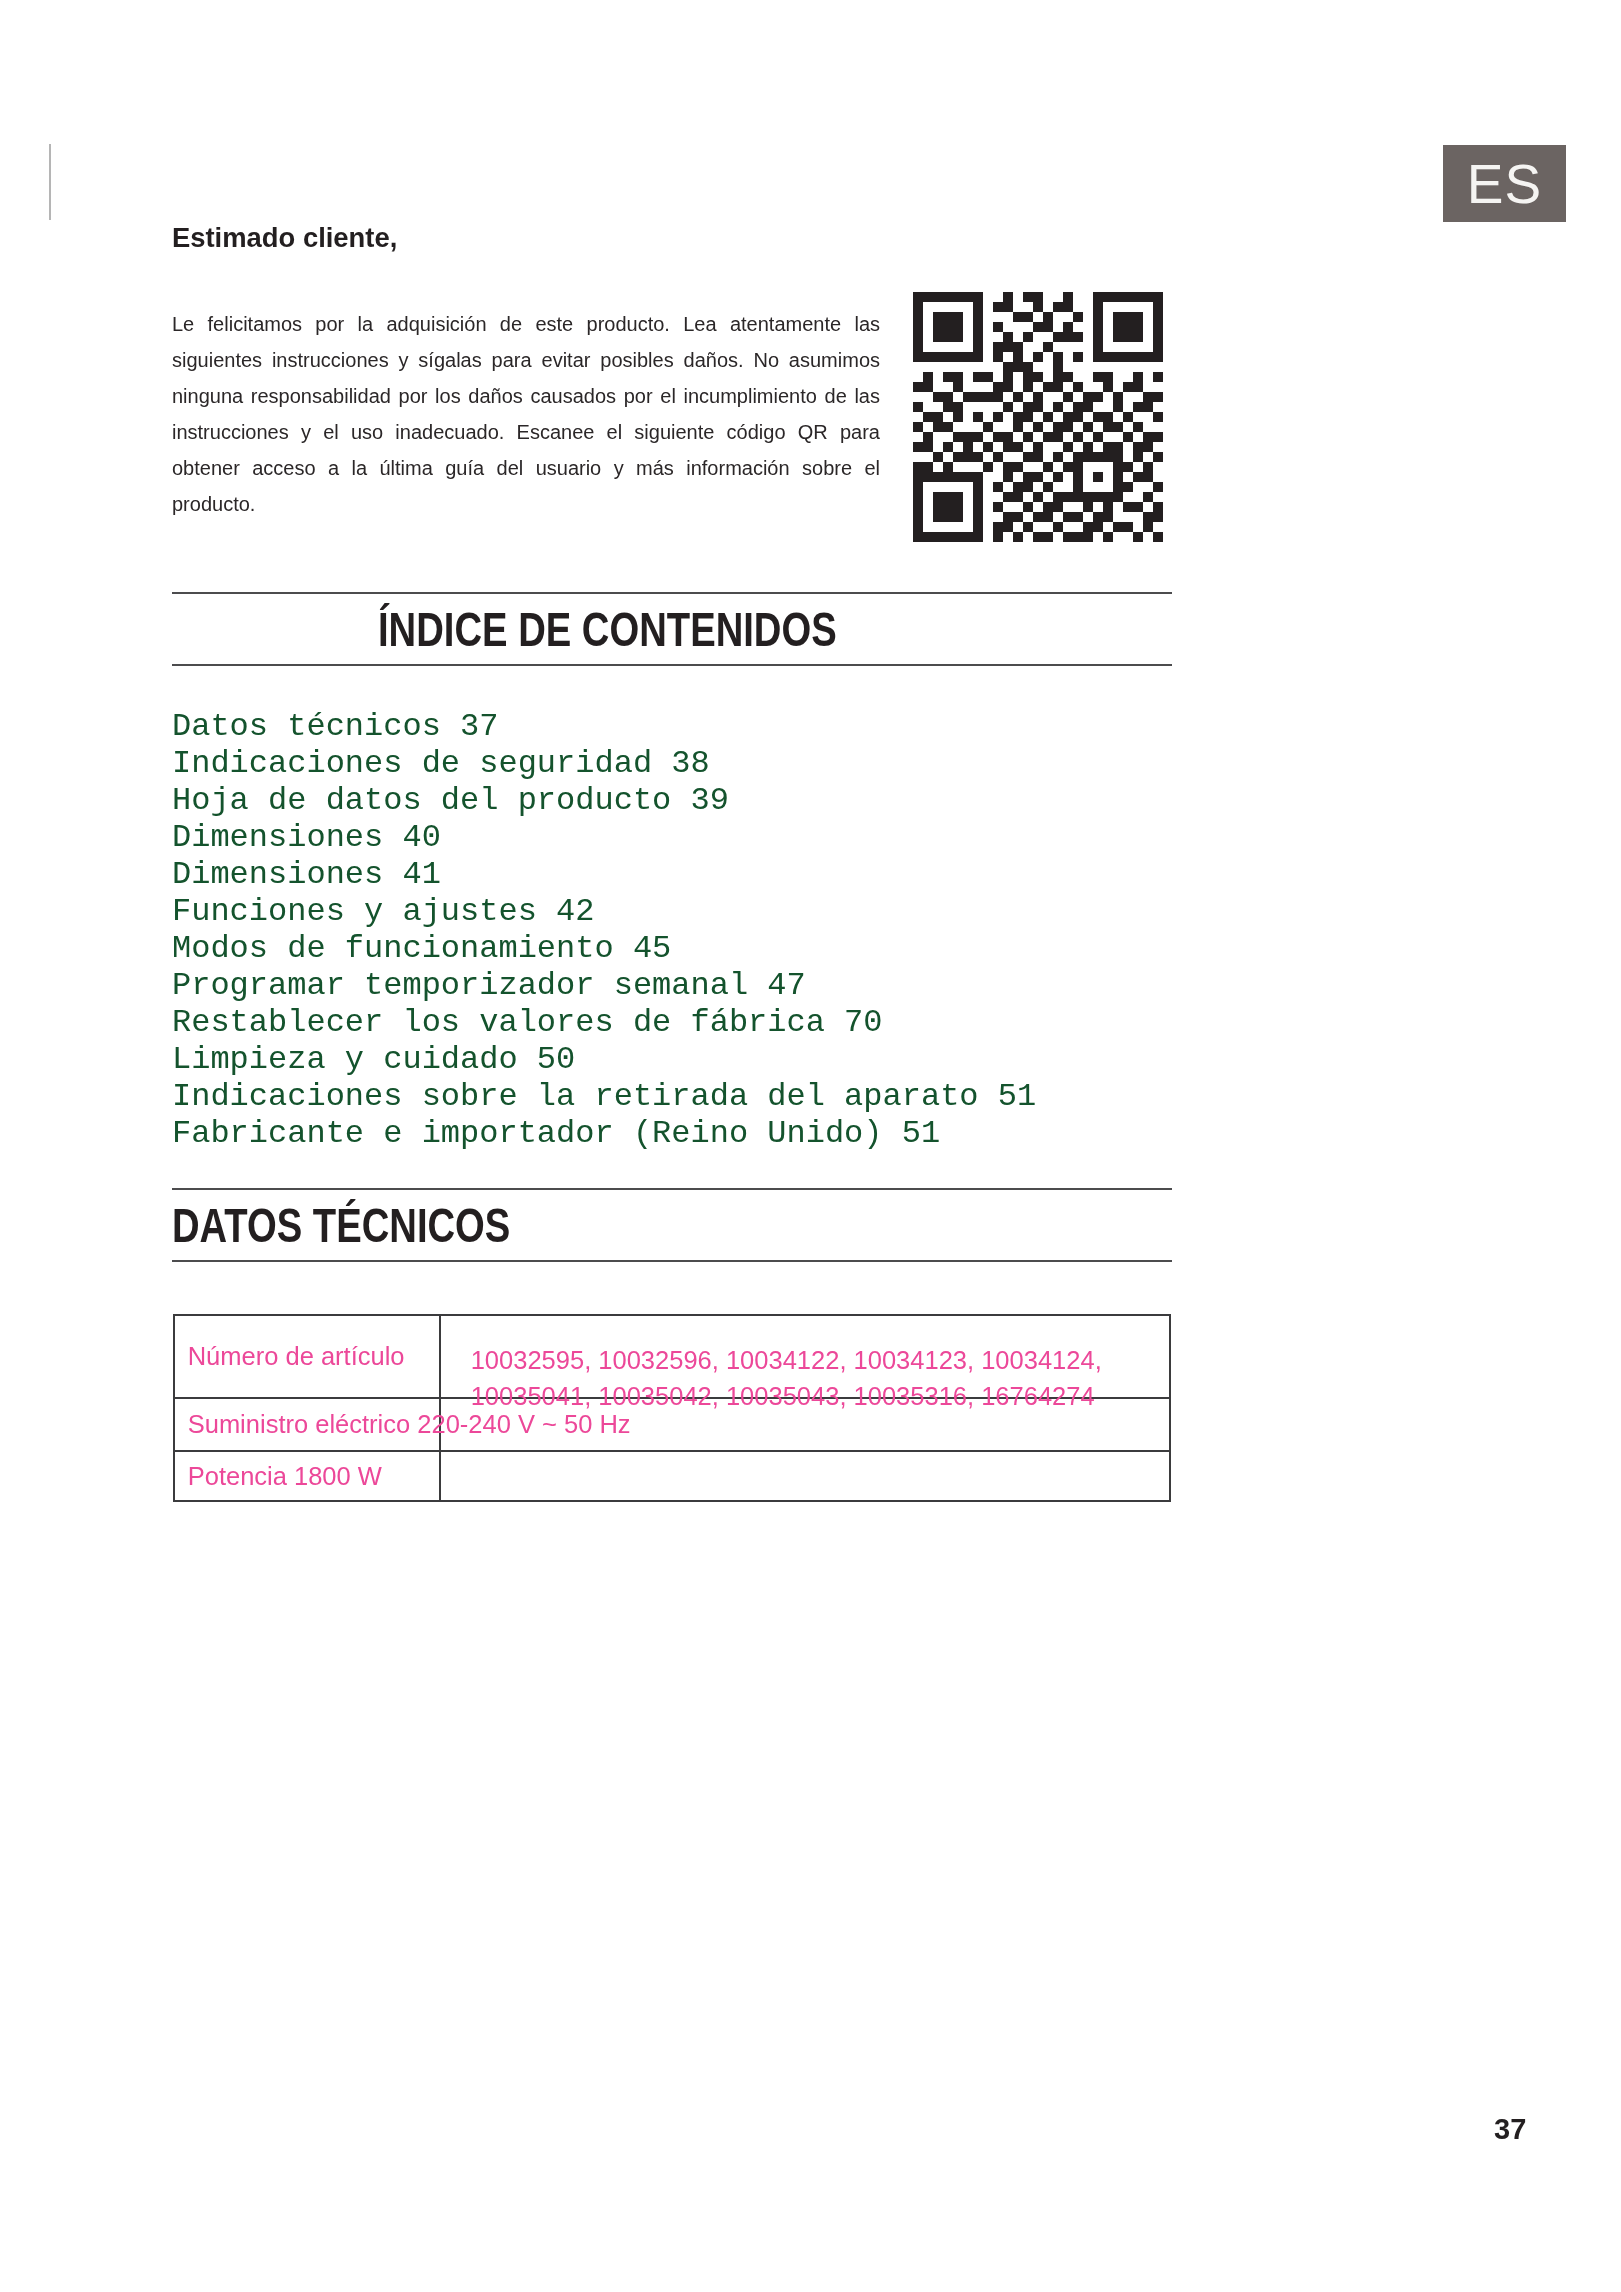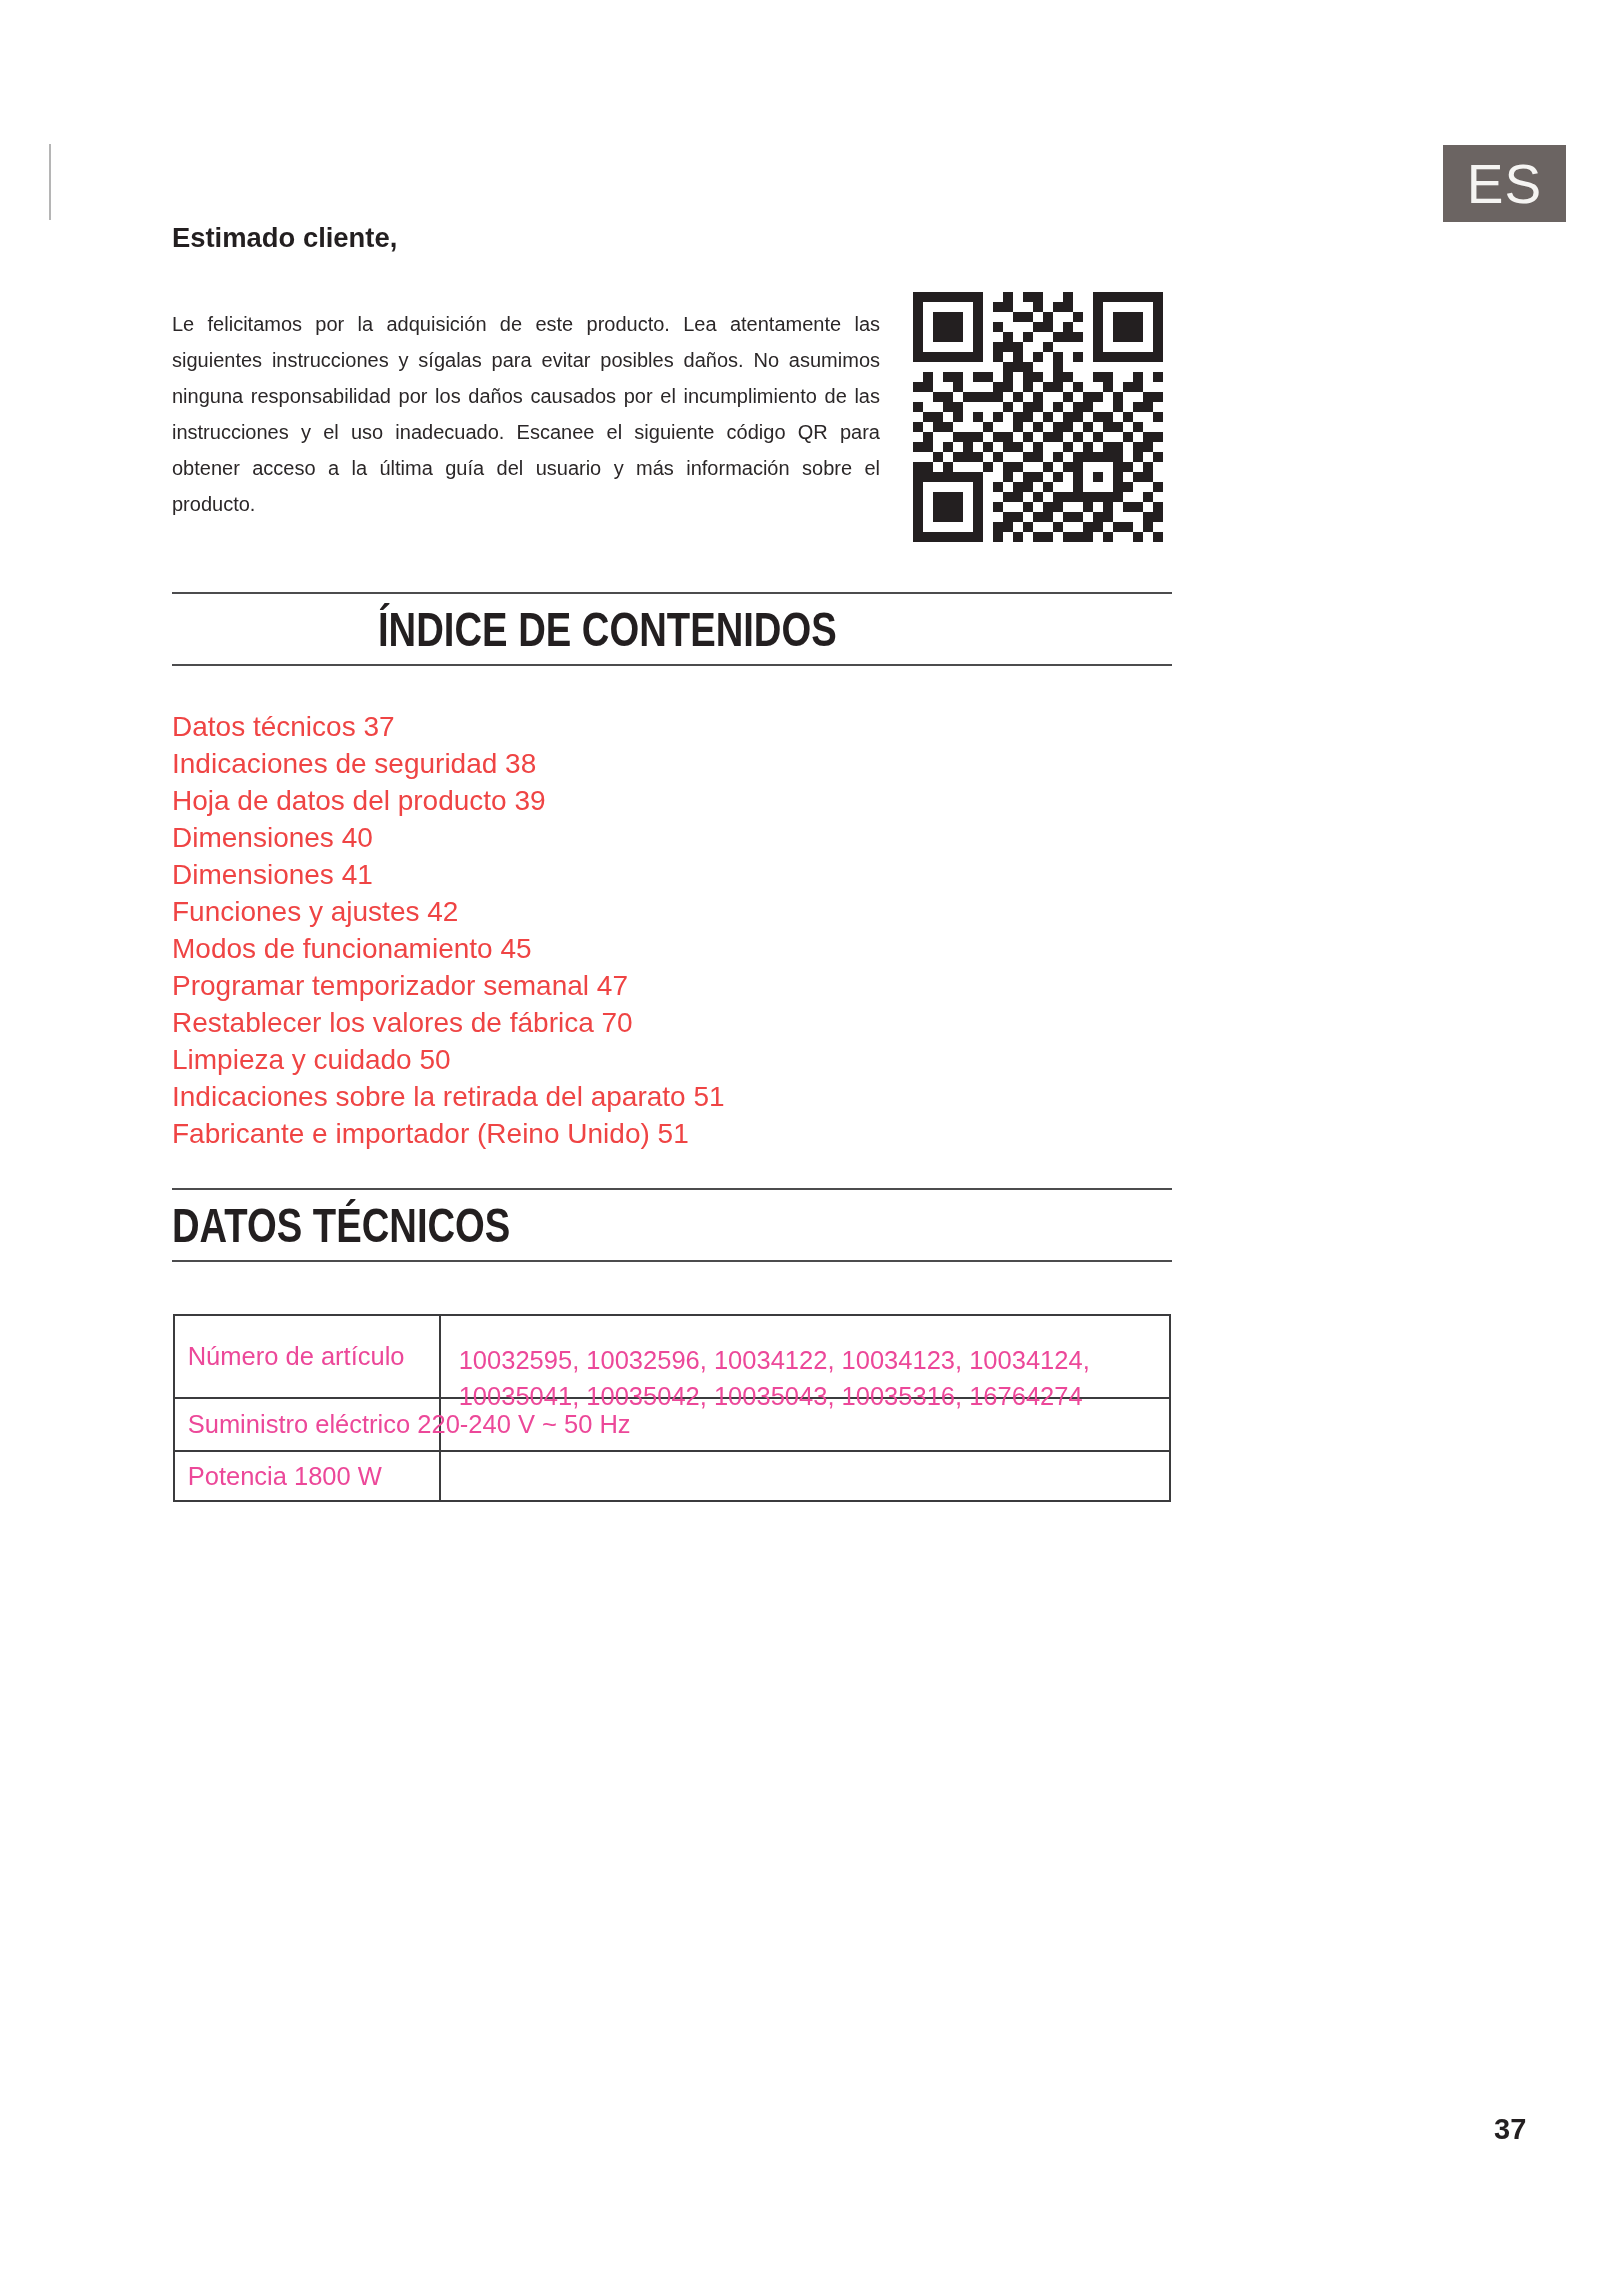--- a/index.html
+++ b/index.html
@@ -44,42 +44,42 @@
   .section-header .hd{
     font-size:49px;font-weight:bold;color:#231f20;
     transform:scaleX(0.78);transform-origin:left center;
     white-space:nowrap;letter-spacing:0px;
   }
   .hdr-toc{top:592px;height:74px;justify-content:center;}
   .hdr-tech{top:1188px;height:74px;}
   .toc{
     position:absolute;left:172px;top:708px;width:882px;
     list-style:none;margin:0;padding:0;
-    font-size:28px;line-height:37px;color:#ef4444;
+    font-size:32px;line-height:37px;color:#14532d;font-family:Liberation Mono, monospace;
   }
   .tech-table{
     position:absolute;left:173px;top:1314px;width:998px;height:188px;
     border:2px solid #3b3b3d;box-sizing:border-box;
     font-size:25.5px;color:#ec4899;
   }
   .tech-table .vdiv{
     position:absolute;left:264px;top:0;bottom:0;width:2px;
     background:#3b3b3d;z-index:0;
   }
   .trow{position:relative;box-sizing:border-box;display:flex;align-items:center;}
   .trow1{height:81px;}
   .trow2{height:53px;border-top:2px solid #3b3b3d;}
   .trow3{height:50px;border-top:2px solid #3b3b3d;}
   .tlabel{
     position:relative;z-index:1;padding-left:12.7px;
     white-space:nowrap;overflow:visible;flex:0 0 auto;
   }
   .trow1 .tlabel{width:253px;}
   .tvalue{
-    position:relative;z-index:1;padding-left:18px;
+    position:relative;z-index:1;padding-left:30px;
     line-height:36px;white-space:nowrap;overflow:visible;margin-top:43px;
   }
   .page-number{
     position:absolute;left:1494px;top:2113px;
     font-size:29px;font-weight:bold;color:#231f20;
   }
 </style>
 </head>
 <body>
 

